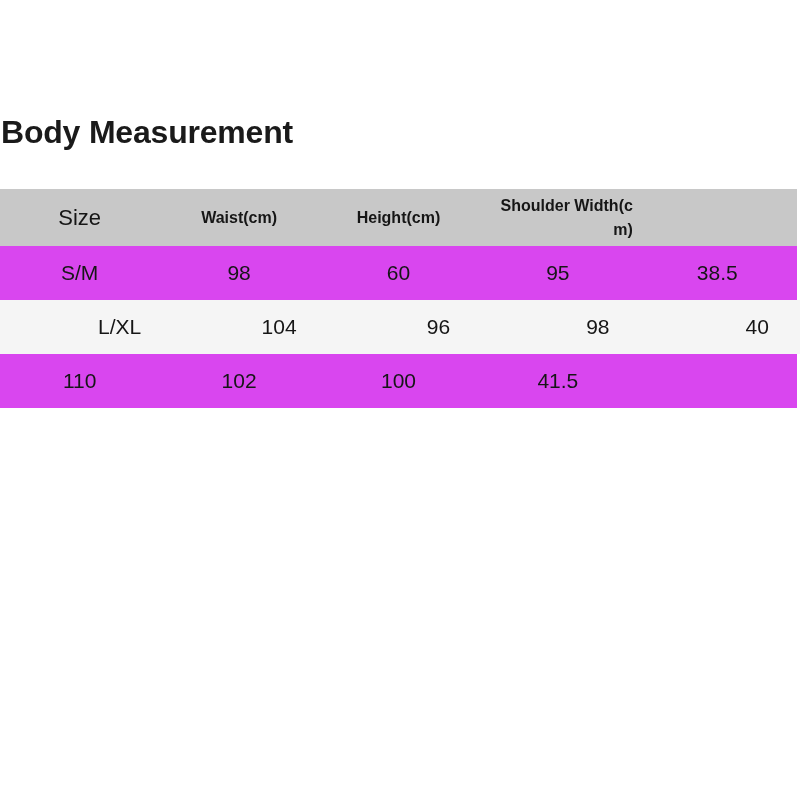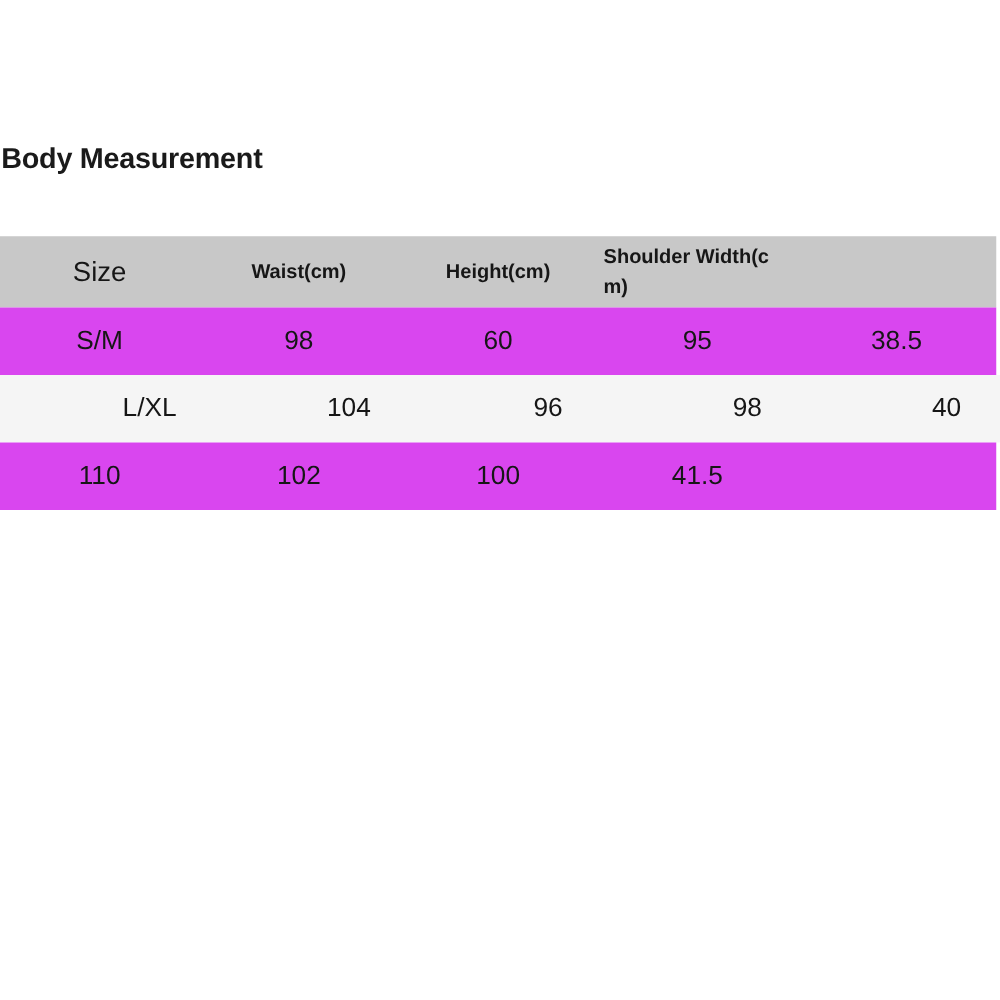--- a/index.html
+++ b/index.html
@@ -18,21 +18,21 @@
     position: relative;
     width: 800px;
     height: 800px;
     background: #ffffff;
   }
   .page-title {
     position: absolute;
     left: 1px;
     top: 112px;
     margin: 0;
-    font-size: 23px;
+    font-size: 32px;
     font-weight: 600;
     letter-spacing: -0.2px;
     color: #1a1a1a;
     line-height: 1.3;
   }
   .size-table {
     position: absolute;
     left: 0;
     top: 189px;
     width: 797px;
@@ -49,21 +49,21 @@
   }
   .t-row.alt {
     background: #f5f5f5;
     padding-left: 40px;
   }
   .t-cell {
     width: 20%;
     display: flex;
     align-items: center;
     justify-content: center;
-    text-align: left;
+    text-align: right;
     font-size: 21px;
     font-weight: 400;
     color: #161616;
     line-height: 1.2;
   }
   .t-cell.hdr {
     font-size: 16px;
     font-weight: 600;
     line-height: 1.45;
   }

